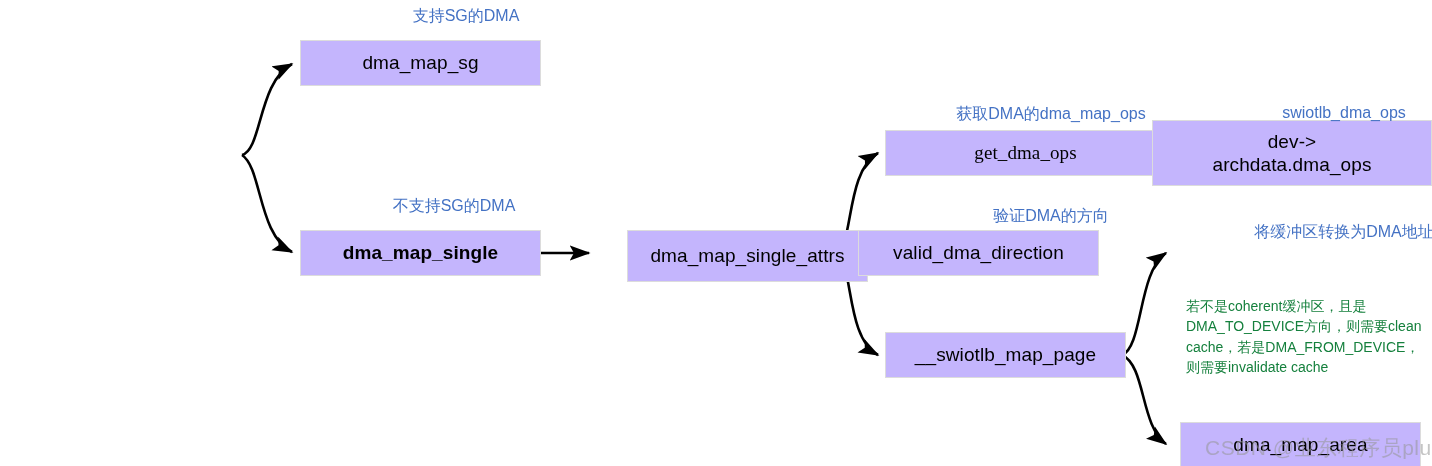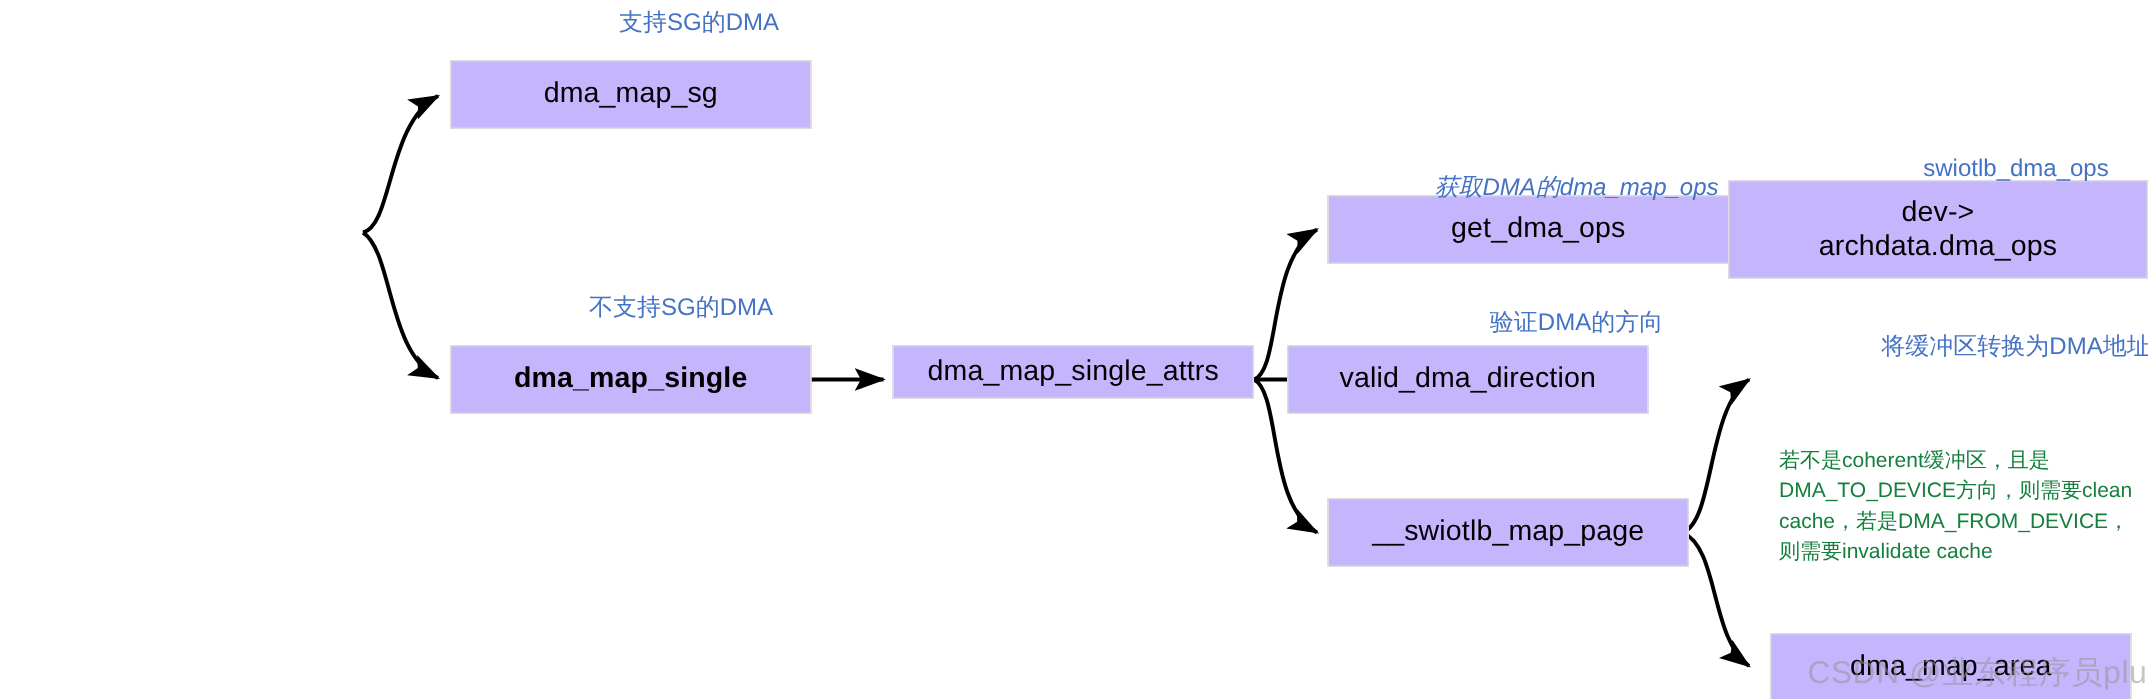--- a/index.html
+++ b/index.html
@@ -103,38 +103,38 @@
 
     <path d="M1122,355 C1143,347 1138,272 1166,253" fill="none" stroke="#000000" stroke-width="2.6" marker-end="url(#ah)"></path>
 
     <path d="M1122,355 C1146,366 1140,425 1166,444" fill="none" stroke="#000000" stroke-width="2.6" marker-end="url(#ah)"></path>
   </svg>
 
   <div class="label center" style="left:420px; top:6px;">支持SG的DMA</div>
 
   <div class="label center" style="left:408px; top:196px;">不支持SG的DMA</div>
 
-  <div class="label center" style="left:1005px; top:116px;font-style:italic;">获取DMA的dma_map_ops</div>
+  <div class="label center" style="left:1005px; top:104px;">获取DMA的dma_map_ops</div>
 
   <div class="label center" style="left:1298px; top:103px;">swiotlb_dma_ops</div>
 
   <div class="label center" style="left:1005px; top:206px;">验证DMA的方向</div>
 
   <div class="label center" style="left:1298px; top:222px;">将缓冲区转换为DMA地址</div>
 
   <div class="note" style="left:1186px; top:296px;">若不是coherent缓冲区，且是DMA_TO_DEVICE方向，则需要clean cache，若是DMA_FROM_DEVICE，则需要invalidate cache</div>
 
 
   <div class="node green" style="left:300px; top:40px; width:241px; height:46px;">dma_map_sg</div>
 
   <div class="node green bold" style="left:300px; top:230px; width:241px; height:46px;">dma_map_single</div>
 
-  <div class="node green" style="left:595px; top:230px; width:241px; height:36px;">dma_map_single_attrs</div>
+  <div class="node green" style="left:627px; top:230px; width:241px; height:52px;">dma_map_single_attrs</div>
 
-  <div class="node green" style="left:885px; top:130px; width:281px; height:46px;">get_dma_ops</div>
+  <div class="node green" style="left:885px; top:130px; width:281px; height:46px;font-family:Liberation Serif, serif;">get_dma_ops</div>
 
   <div class="node green" style="left:858px; top:230px; width:241px; height:46px;">valid_dma_direction</div>
 
   <div class="node green" style="left:885px; top:332px; width:241px; height:46px;">__swiotlb_map_page</div>
 
   <div class="node green" style="left:1152px; top:120px; width:280px; height:66px;">dev-&gt;
 archdata.dma_ops</div>
 
 
   <div class="node green" style="left:1180px; top:422px; width:241px; height:46px;">dma_map_area</div>

